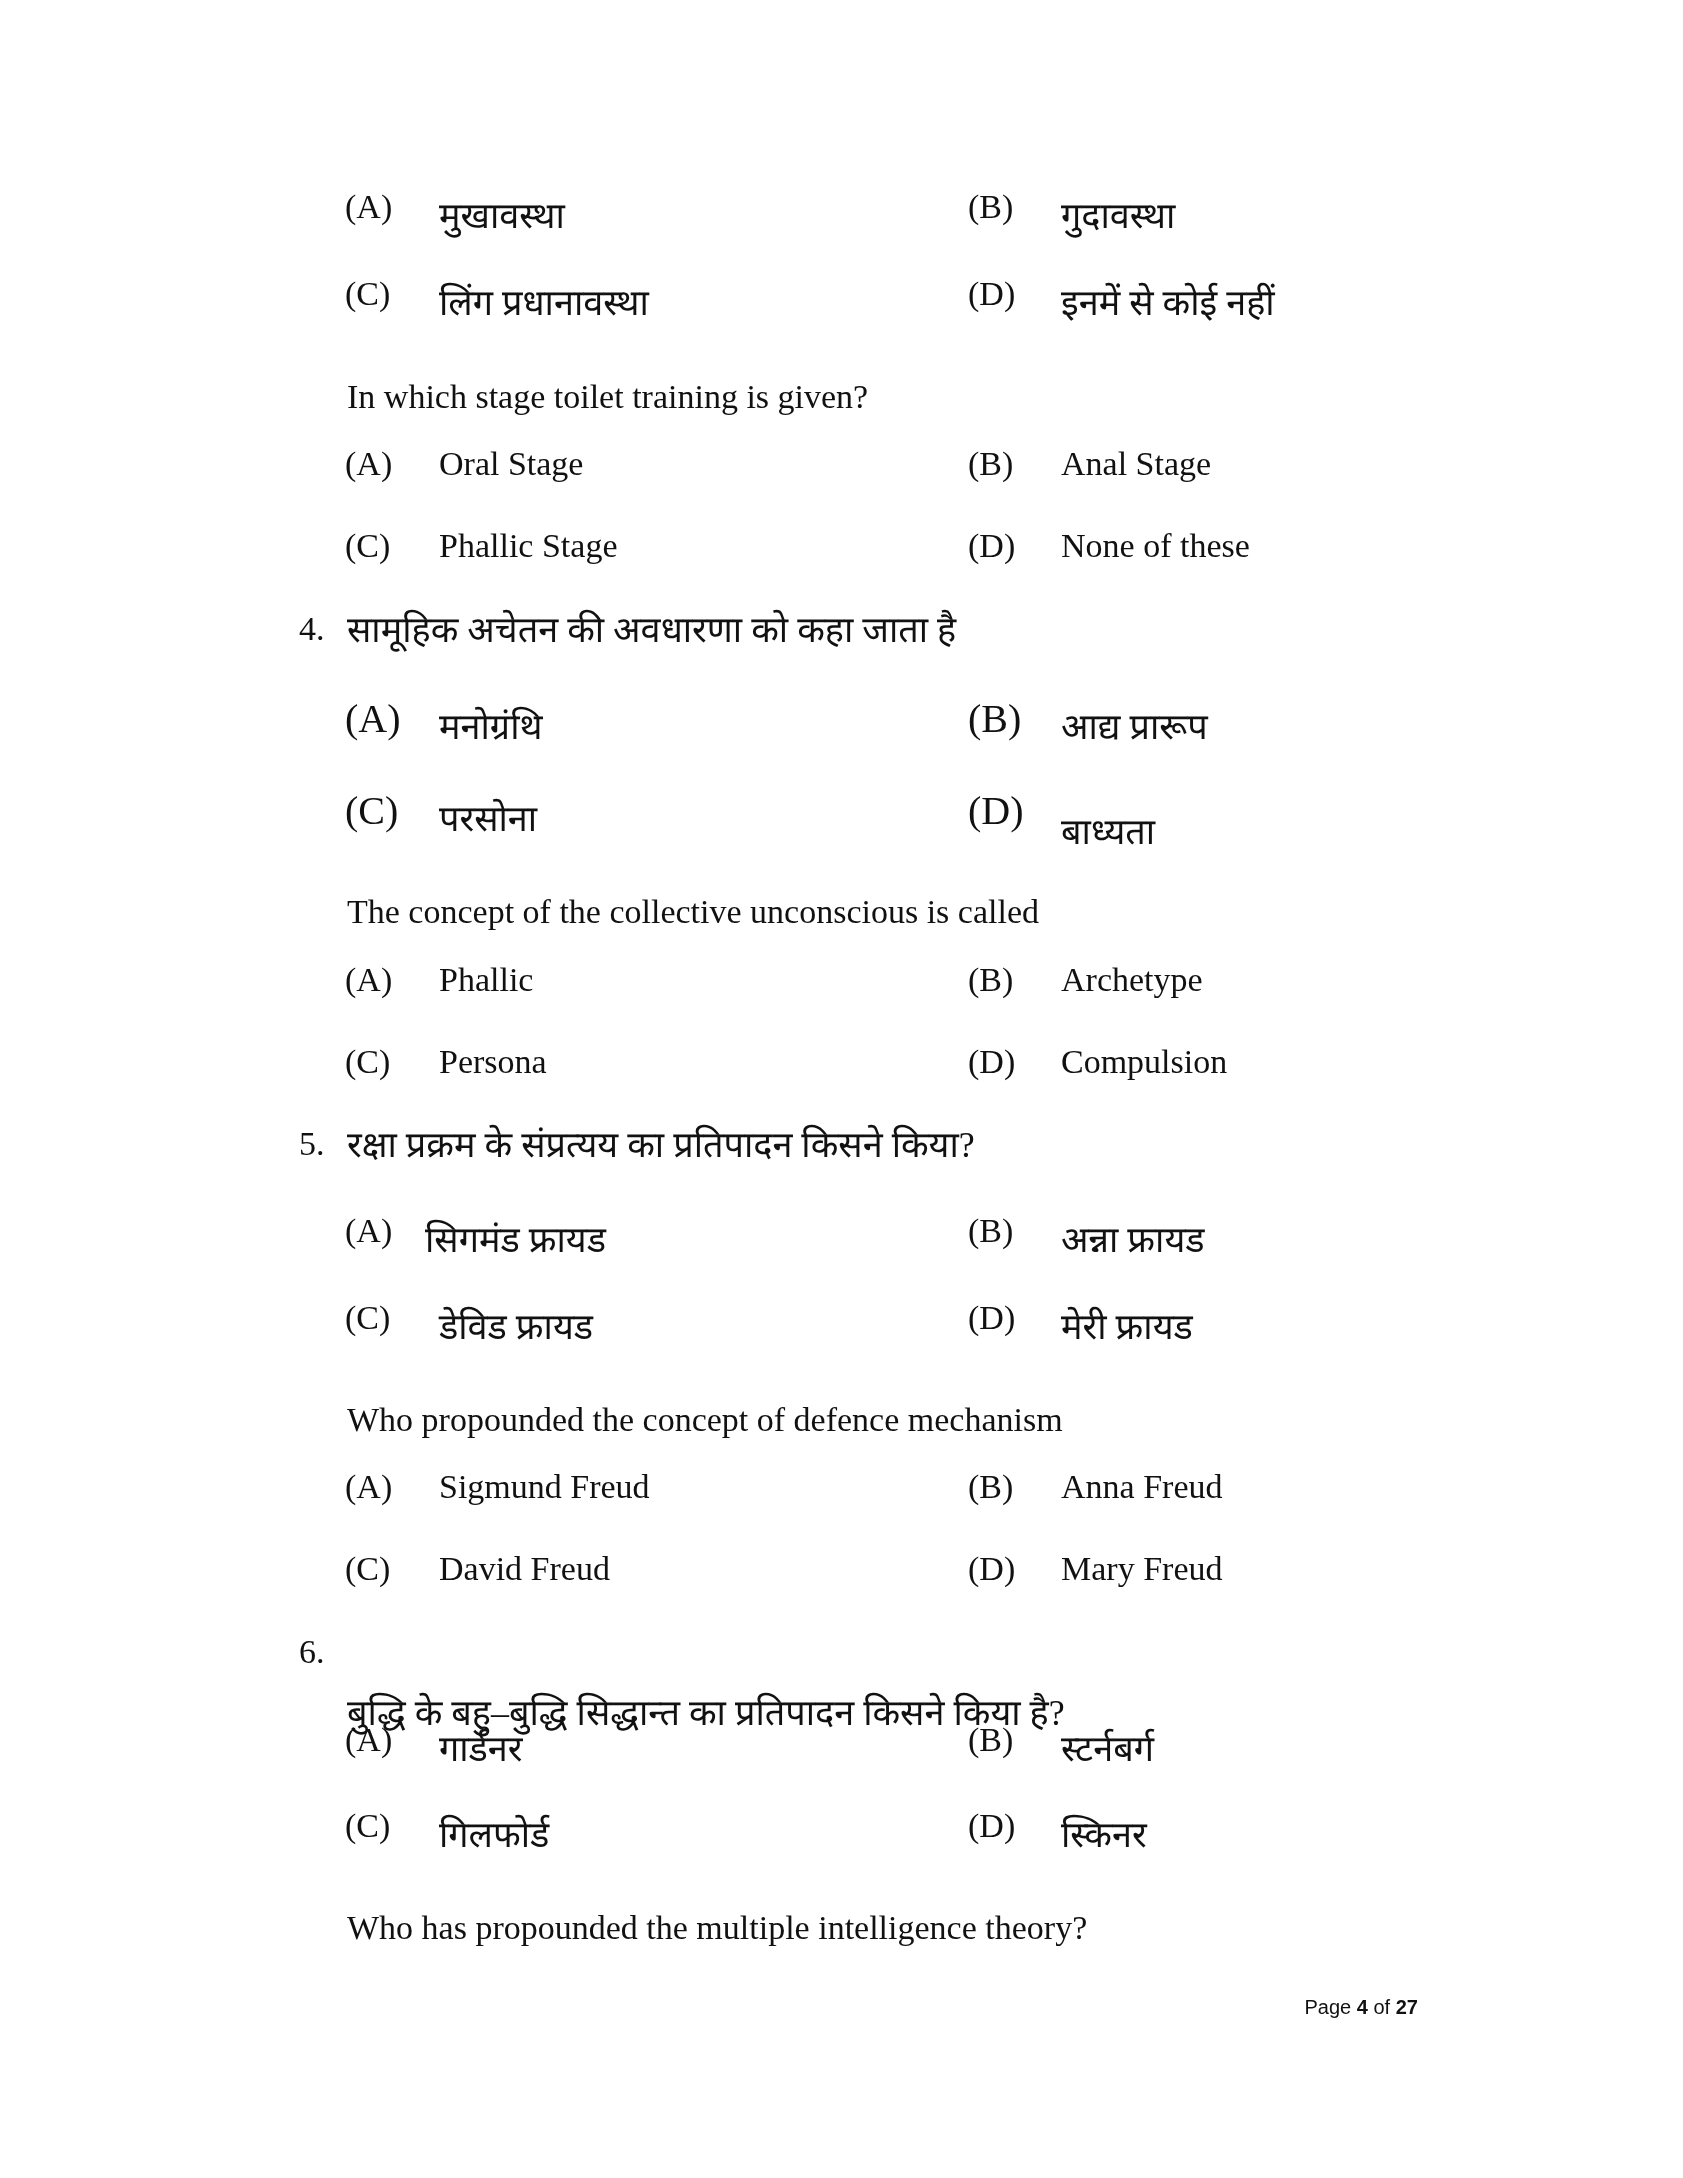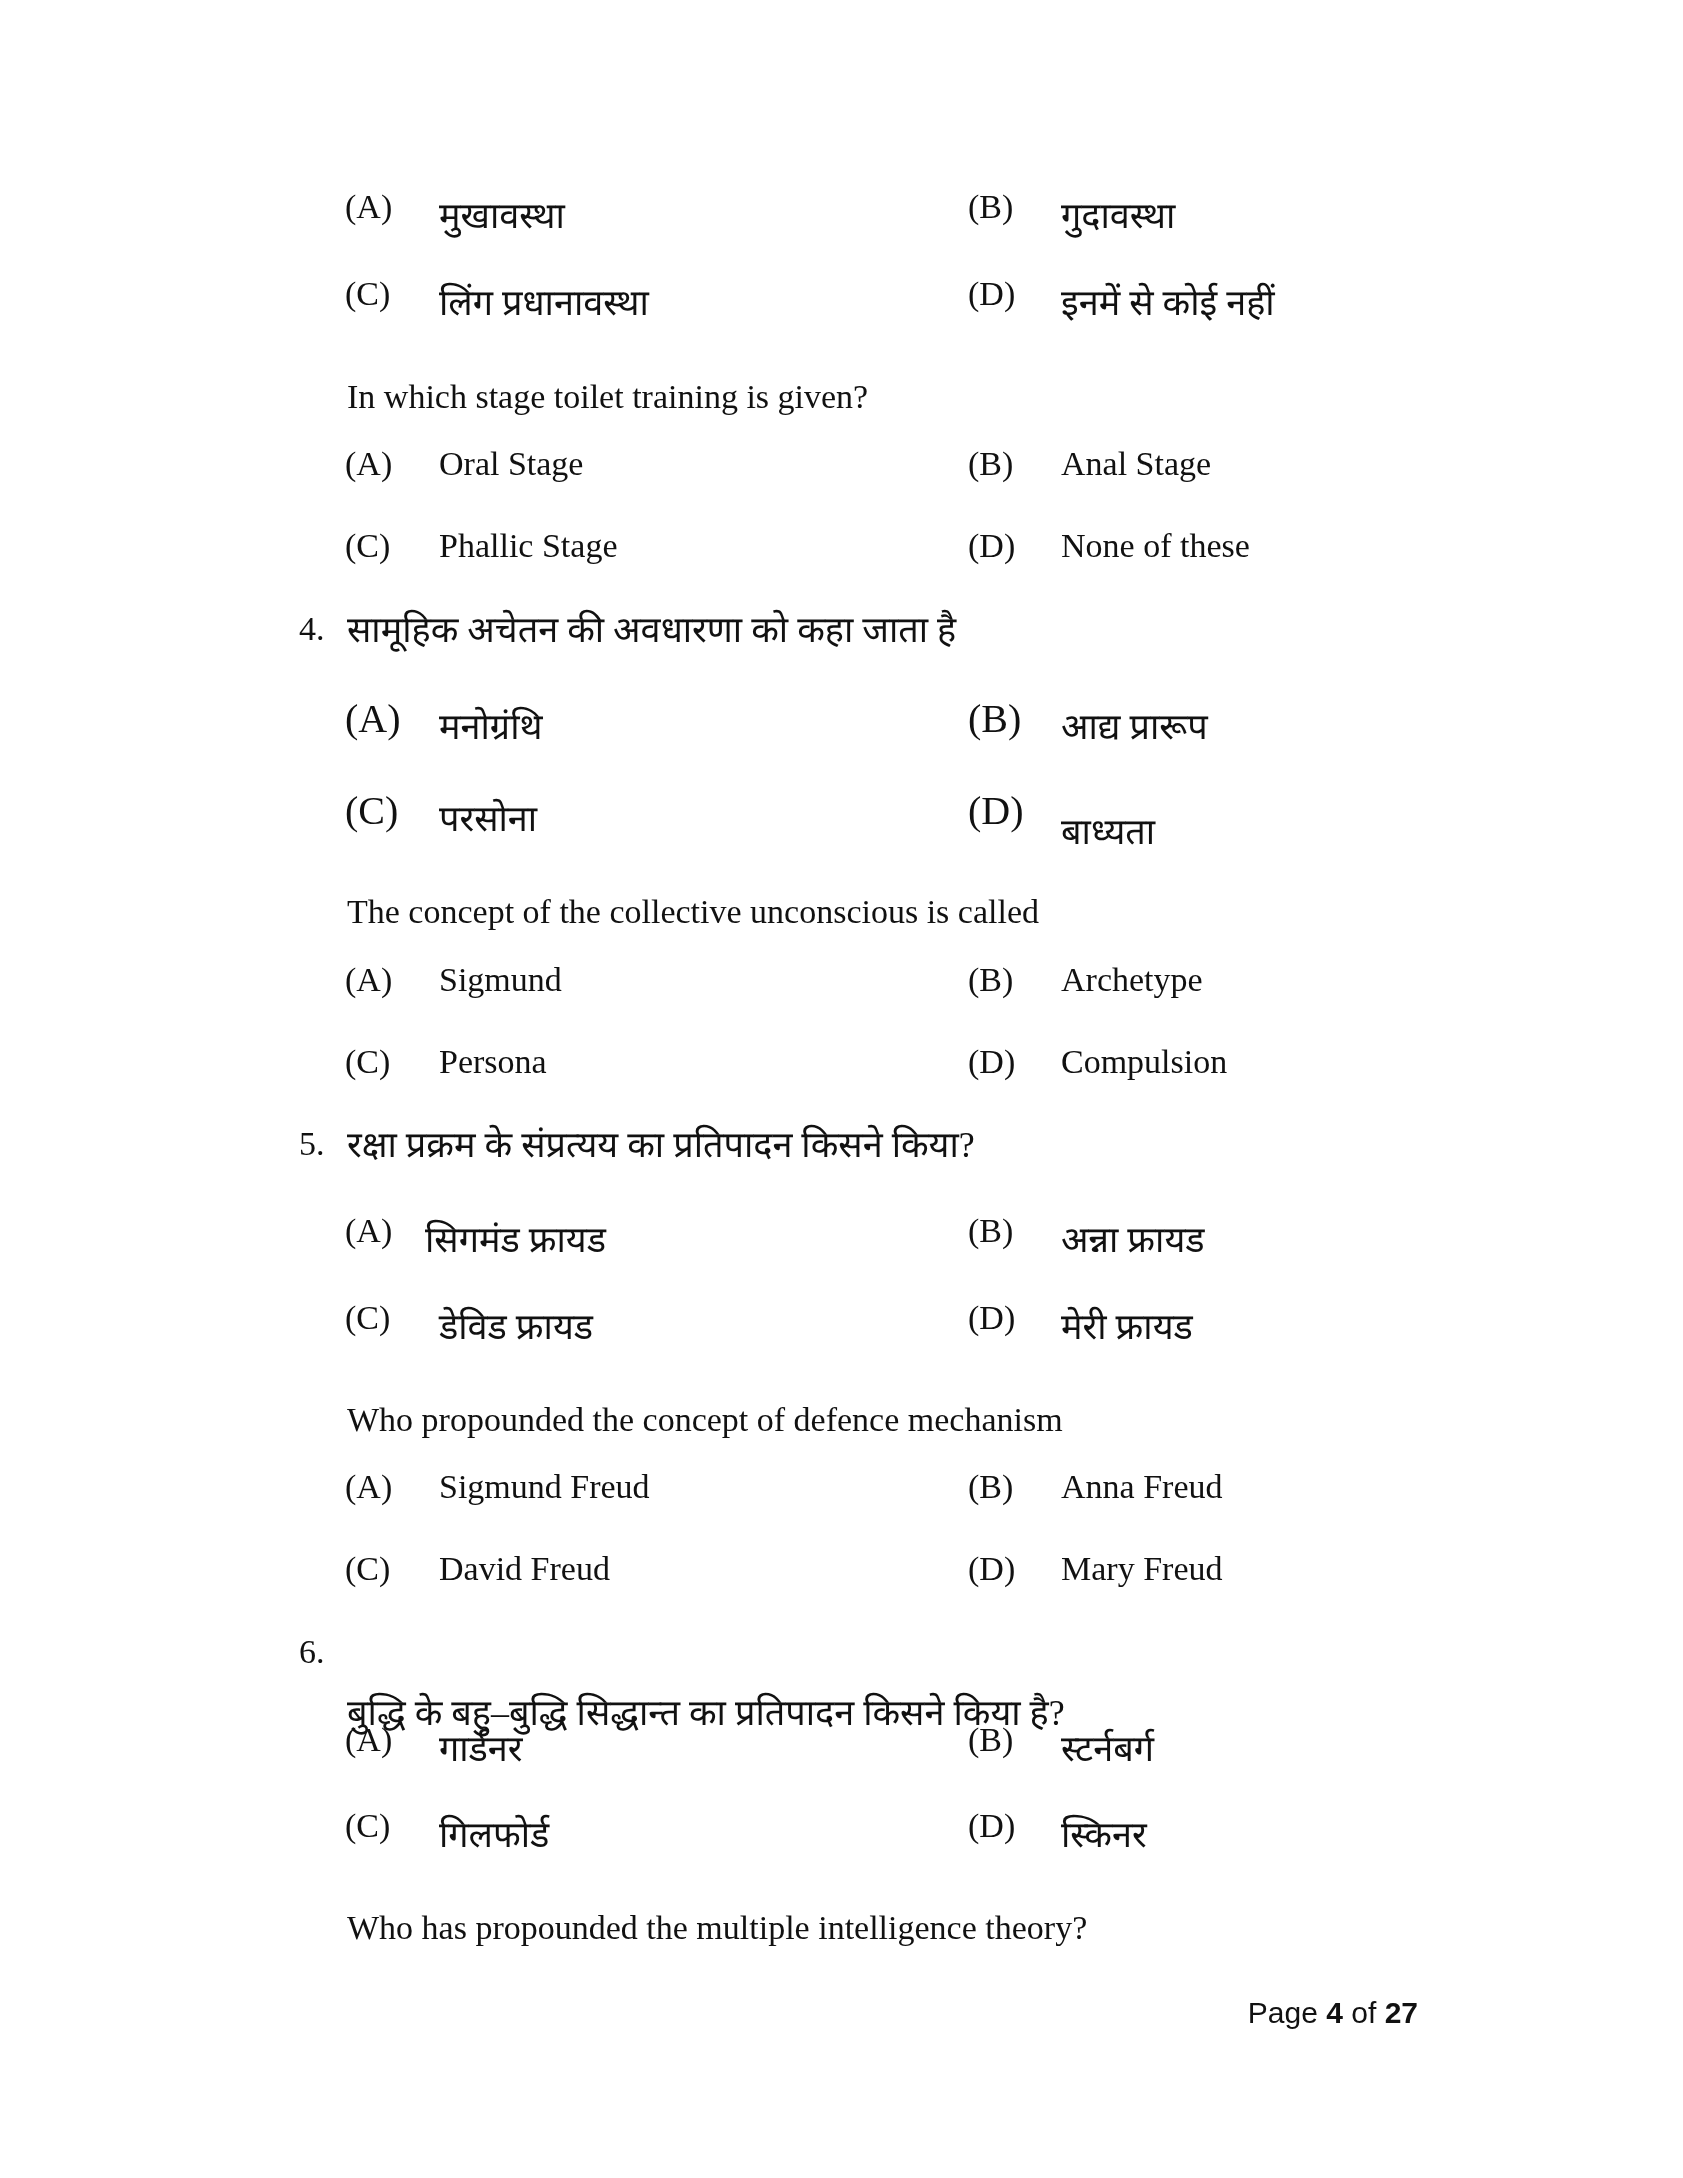--- a/index.html
+++ b/index.html
@@ -6,21 +6,21 @@
   body { width: 1683px; height: 2178px; position: relative; overflow: hidden;
          font-family: "Liberation Serif", "DejaVu Serif", serif; color: #111; }
   .line { position: absolute; white-space: nowrap; line-height: 1; }
   .opt-label { position: absolute; font-size: 34px; }
   .opt-text { position: absolute; font-size: 34px; }
   .opt-label.big { font-size: 40px; }
   .q-text { font-size: 34px; margin-top: 18px; }
   .q-num { position: absolute; font-size: 34px; }
   .hi { font-family: Liberation Serif, serif; font-size: 36px; }
   .footer { position: absolute; right: 265px; top: 1996px; font-family: "Liberation Sans", "DejaVu Sans", sans-serif;
-            font-size: 30px; color: #111; }
+            font-size: 20px; color: #111; }
   .footer b { font-weight: 700; }
 </style>
 </head>
 <body>
 
 <div>
   <span class="opt-label" style="left:345px;top:188px">(A)</span>
   <span class="opt-text hi" style="left:439px;top:190px">मुखावस्था</span>
   <span class="opt-label" style="left:968px;top:188px">(B)</span>
   <span class="opt-text hi" style="left:1061px;top:190px">गुदावस्था</span>
@@ -54,21 +54,21 @@
   <span class="opt-label big" style="left:345px;top:787px">(C)</span>
   <span class="opt-text hi" style="left:439px;top:793px">परसोना</span>
   <span class="opt-label big" style="left:968px;top:787px">(D)</span>
   <span class="opt-text hi" style="left:1061px;top:806px">बाध्यता</span>
 </div>
 
 <div class="line q-text" style="left:347px;top:877px">The concept of the collective unconscious is called</div>
 
 <div>
   <span class="opt-label" style="left:345px;top:961px">(A)</span>
-  <span class="opt-text" style="left:439px;top:961px">Sigmund</span>
+  <span class="opt-text" style="left:439px;top:961px">Phallic</span>
   <span class="opt-label" style="left:968px;top:961px">(B)</span>
   <span class="opt-text" style="left:1061px;top:961px">Archetype</span>
   <span class="opt-label" style="left:345px;top:1043px">(C)</span>
   <span class="opt-text" style="left:439px;top:1043px">Persona</span>
   <span class="opt-label" style="left:968px;top:1043px">(D)</span>
   <span class="opt-text" style="left:1061px;top:1043px">Compulsion</span>
 </div>
 
 <span class="q-num" style="left:299px;top:1125px">5.</span>
 <div class="line hi" style="left:347px;top:1127px">रक्षा प्रक्रम के संप्रत्यय का प्रतिपादन किसने किया?</div>

